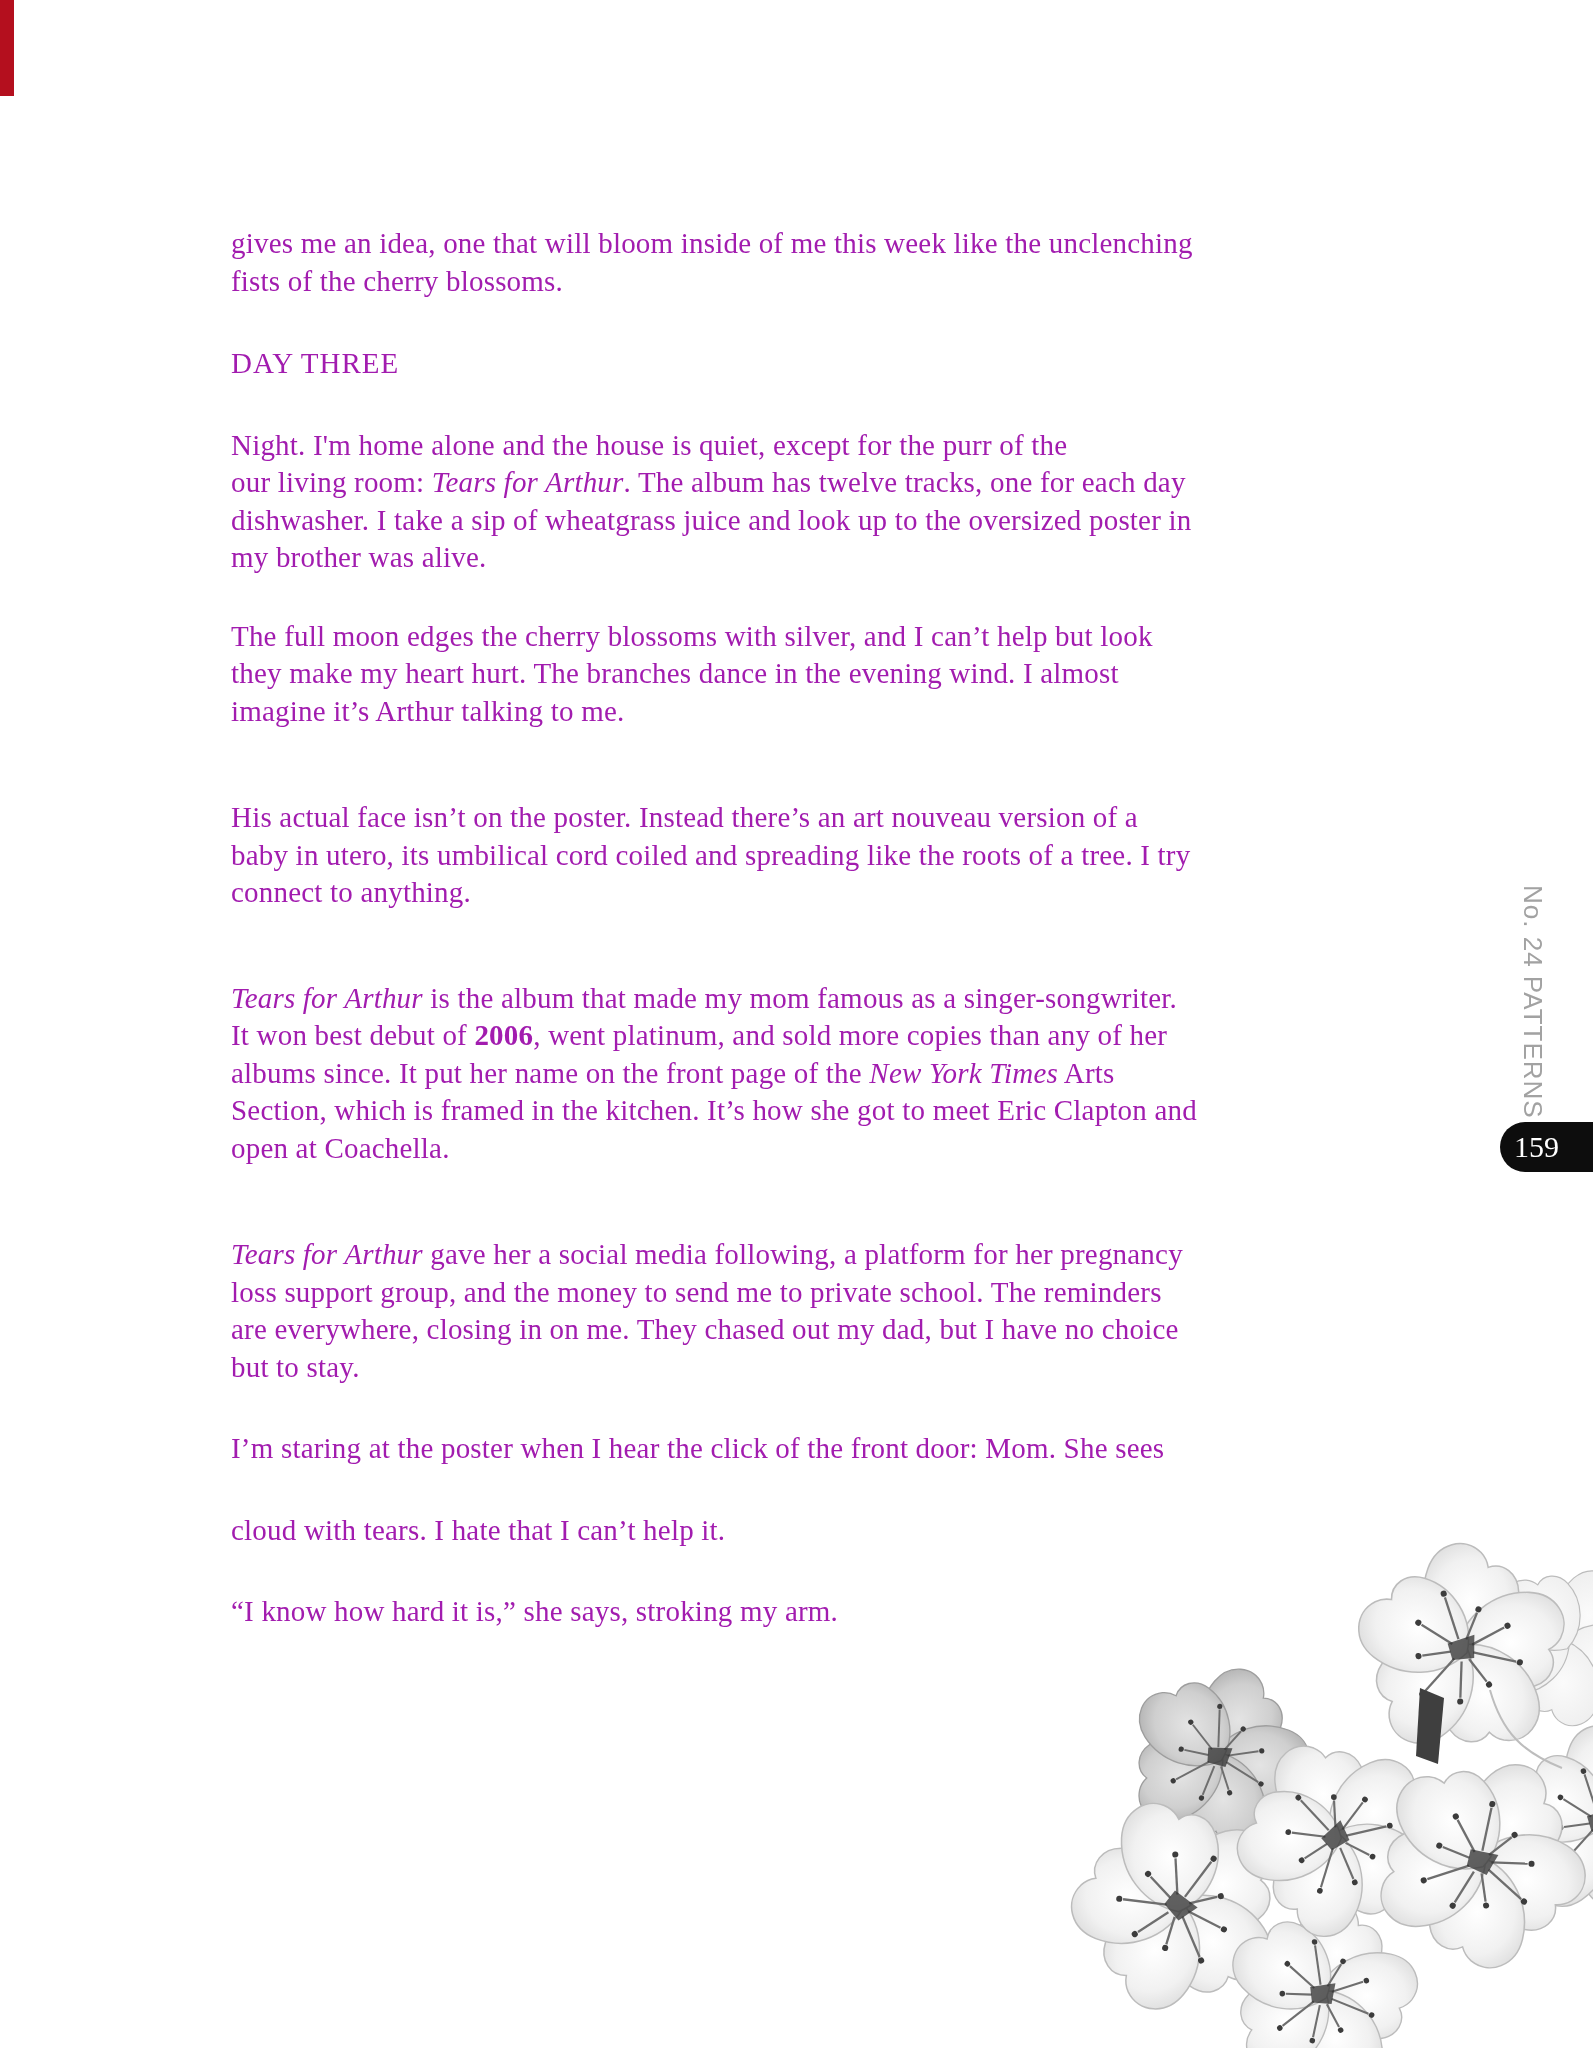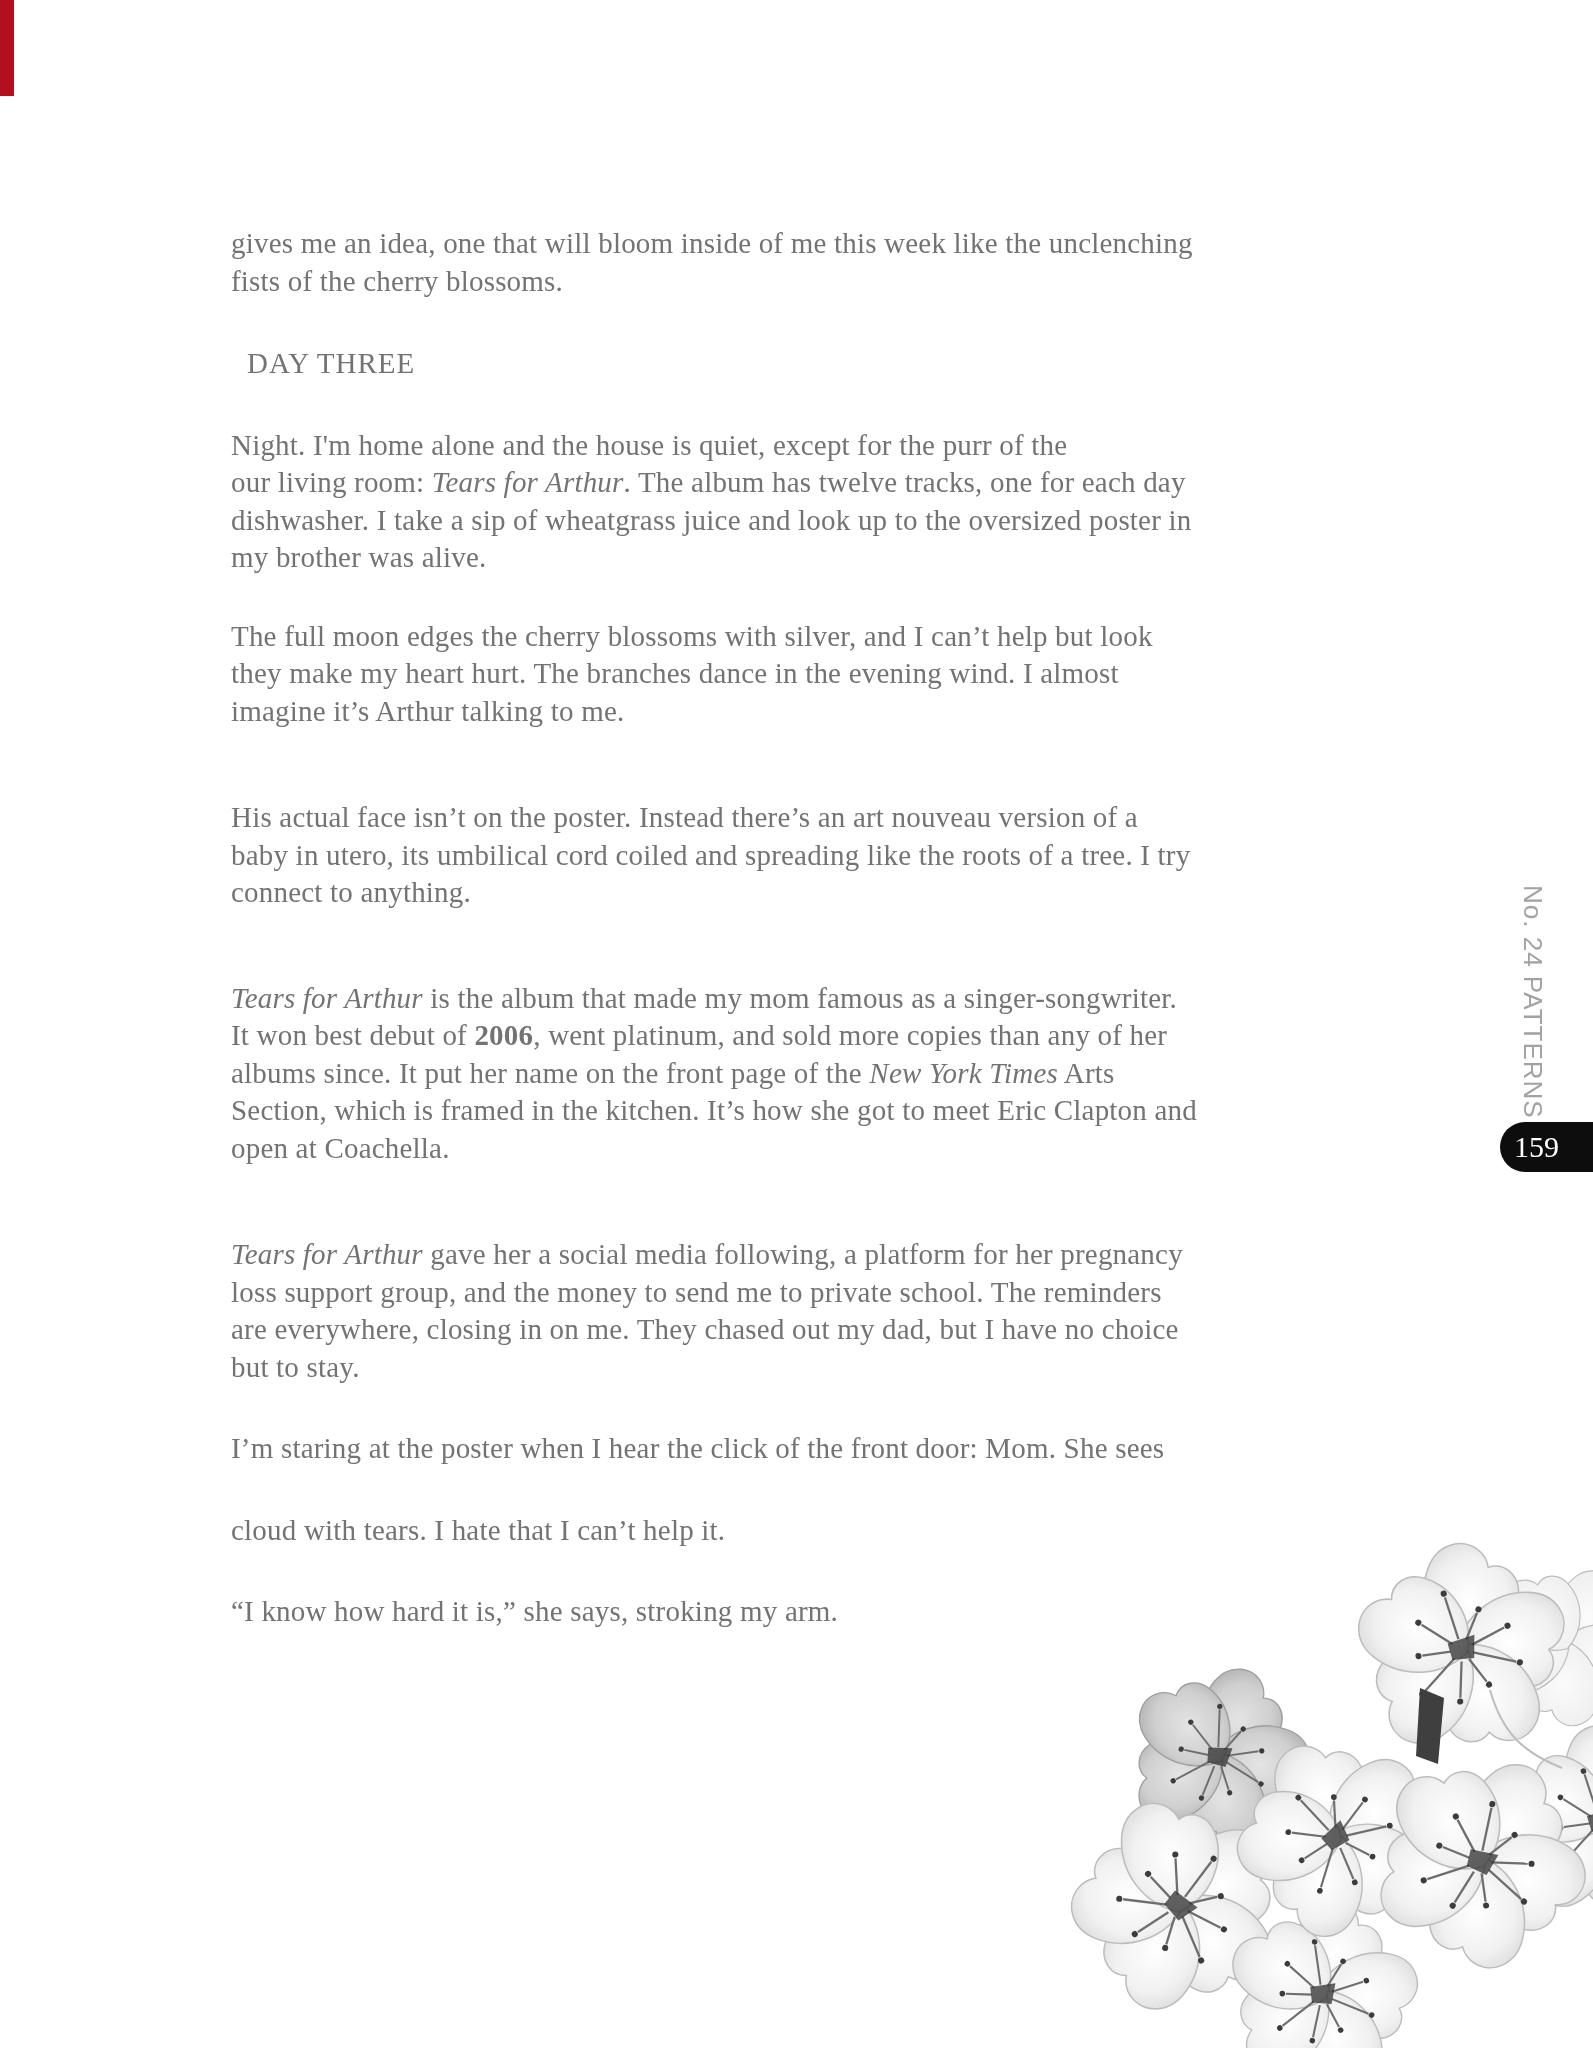--- a/index.html
+++ b/index.html
@@ -14,26 +14,26 @@
     position:absolute;left:0;top:0;
     width:14px;height:96px;
     background:#b40f1e;
   }
   .text-column{
     position:absolute;
     left:231px;top:225px;
     width:1140px;
     font-size:29px;
     line-height:37.5px;
-    color:#737373;
+    color:#a21caf;
     letter-spacing:0.2px;
   }
   .text-column .line{white-space:nowrap;}
   .block-p{margin:0;}
-  .block-h{margin:16px;letter-spacing:1px;}
+  .block-h{margin:0;letter-spacing:1px;}
   .text-column > *:nth-child(1){margin-bottom:45px;}
   .text-column > *:nth-child(2){margin-bottom:44px;}
   .text-column > *:nth-child(3){margin-bottom:41px;}
   .text-column > *:nth-child(4){margin-bottom:69px;}
   .text-column > *:nth-child(5){margin-bottom:68px;}
   .text-column > *:nth-child(6){margin-bottom:69px;}
   .text-column > *:nth-child(7){margin-bottom:44px;}
   .text-column > *:nth-child(8){margin-bottom:44px;}
   .text-column > *:nth-child(9){margin-bottom:44px;}
   .text-column i{font-style:italic;}

